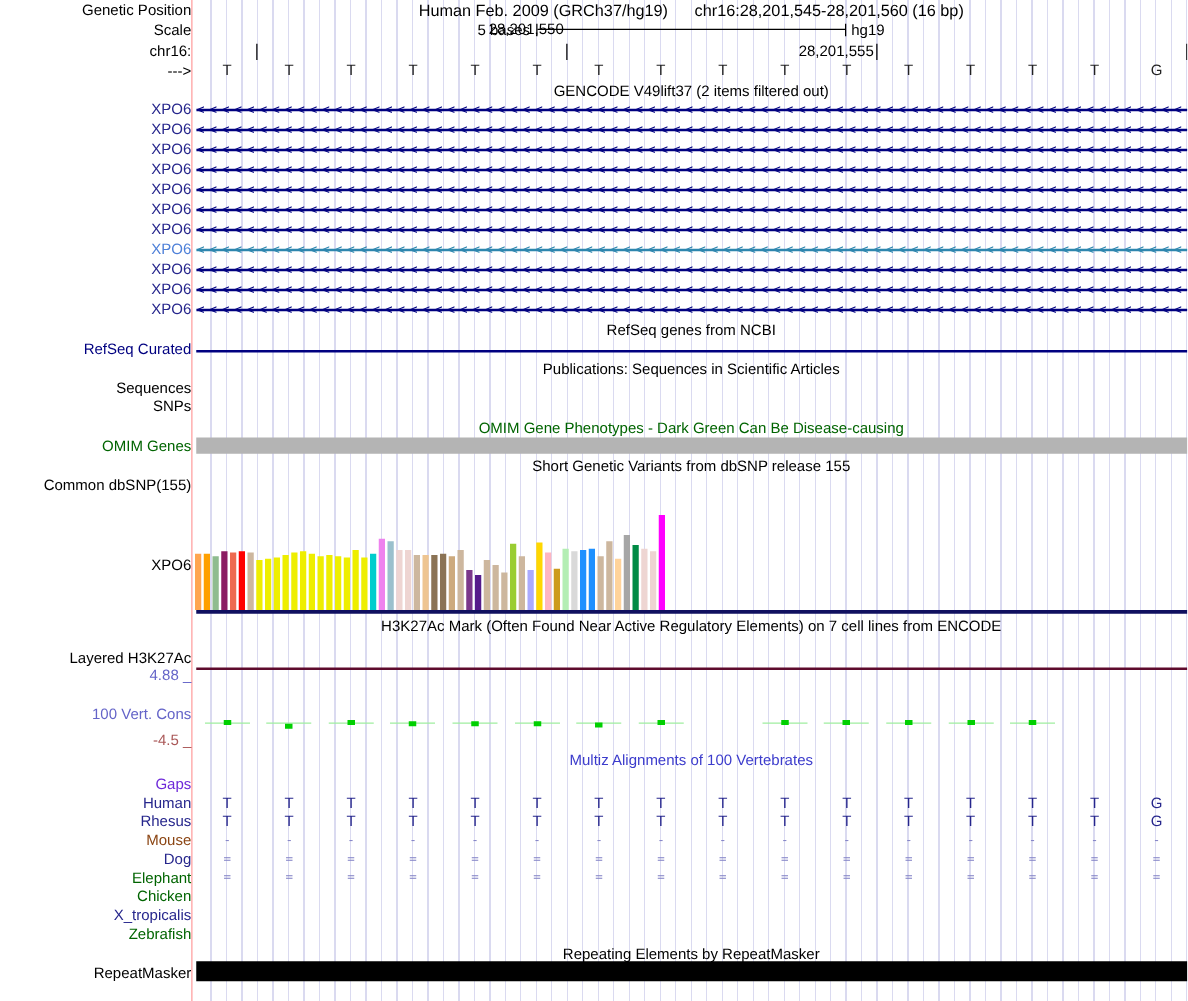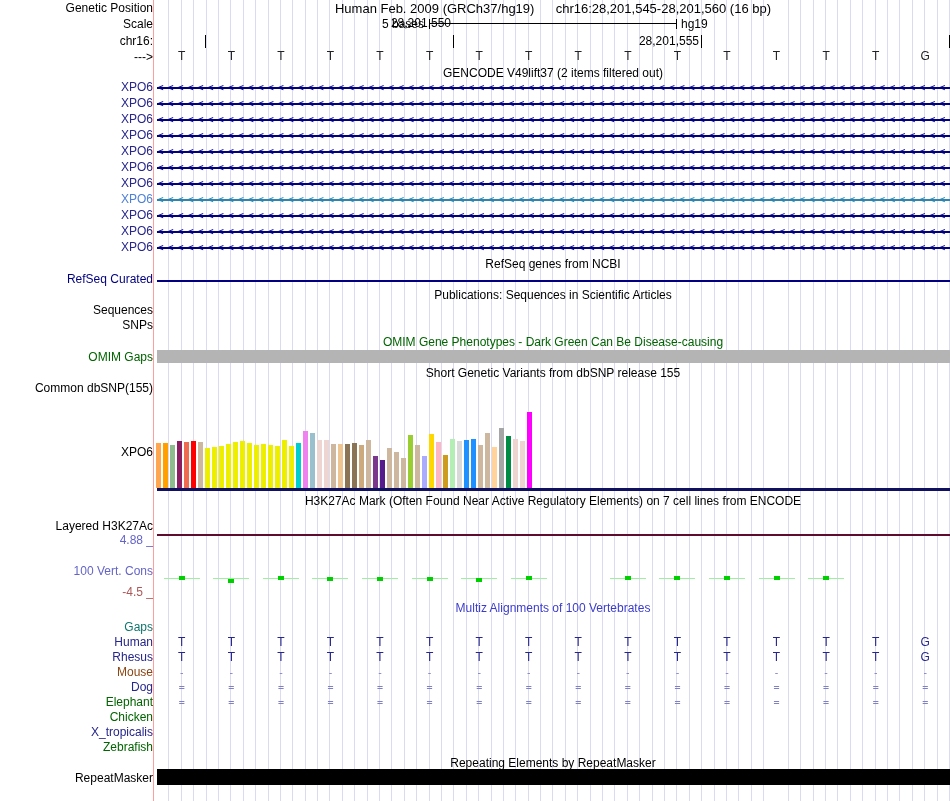--- a/index.html
+++ b/index.html
@@ -145,21 +145,21 @@
 
   <div class="ctitle" style="top:258px">RefSeq genes from NCBI</div>
   <div class="llabel navy" style="top:273px;color:#000080">RefSeq Curated</div>
   <div class="hbar" style="top:280px;height:2px;background:#000080"></div>
 
   <div class="ctitle" style="top:289px">Publications: Sequences in Scientific Articles</div>
   <div class="llabel" style="top:304px">Sequences</div>
   <div class="llabel" style="top:319px">SNPs</div>
 
   <div class="ctitle green" style="top:336px">OMIM Gene Phenotypes - Dark Green Can Be Disease-causing</div>
-  <div class="llabel green" style="top:351px">OMIM Gaps</div>
+  <div class="llabel green" style="top:351px">OMIM Genes</div>
   <div class="hbar" style="top:350px;height:13px;background:#b4b4b4"></div>
 
   <div class="ctitle" style="top:367px">Short Genetic Variants from dbSNP release 155</div>
   <div class="llabel" style="top:382px">Common dbSNP(155)</div>
 
   <div class="llabel" style="top:446px">XPO6</div>
   <div id="gtex">
       <div class="gbar" style="left: 156px; top: 443px; height: 45px; background: rgb(255, 165, 79);"></div>
       <div class="gbar" style="left: 163px; top: 443px; height: 45px; background: rgb(255, 160, 0);"></div>
       <div class="gbar" style="left: 170px; top: 445px; height: 43px; background: rgb(143, 188, 143);"></div>
@@ -248,21 +248,21 @@
       <div class="conssq" style="left: 726.969px; top: 576px;"></div>
       <div class="consline" style="left: 776.531px; top: 578px;"></div>
       <div class="conssq" style="left: 776.531px; top: 576px;"></div>
       <div class="consline" style="left: 826.094px; top: 578px;"></div>
       <div class="conssq" style="left: 826.094px; top: 576px;"></div>
     </div>
   <div class="llabel maroon" style="top:586px">-4.5 _</div>
 
   <div class="ctitle blue-title" style="top:602px">Multiz Alignments of 100 Vertebrates</div>
   <div id="multiz">
-      <div class="llabel" style="top: 621px; color: #0f766e;">Gaps</div>
+      <div class="llabel" style="top: 621px; color: #6d28d9;">Gaps</div>
       <div class="llabel" style="top: 636px; color: rgb(38, 38, 140);">Human</div>
       <div class="mcell" style="left: 181.781px; top: 636px; color: rgb(38, 38, 140);">T</div>
       <div class="mcell" style="left: 231.344px; top: 636px; color: rgb(38, 38, 140);">T</div>
       <div class="mcell" style="left: 280.906px; top: 636px; color: rgb(38, 38, 140);">T</div>
       <div class="mcell" style="left: 330.469px; top: 636px; color: rgb(38, 38, 140);">T</div>
       <div class="mcell" style="left: 380.031px; top: 636px; color: rgb(38, 38, 140);">T</div>
       <div class="mcell" style="left: 429.594px; top: 636px; color: rgb(38, 38, 140);">T</div>
       <div class="mcell" style="left: 479.156px; top: 636px; color: rgb(38, 38, 140);">T</div>
       <div class="mcell" style="left: 528.719px; top: 636px; color: rgb(38, 38, 140);">T</div>
       <div class="mcell" style="left: 578.281px; top: 636px; color: rgb(38, 38, 140);">T</div>

